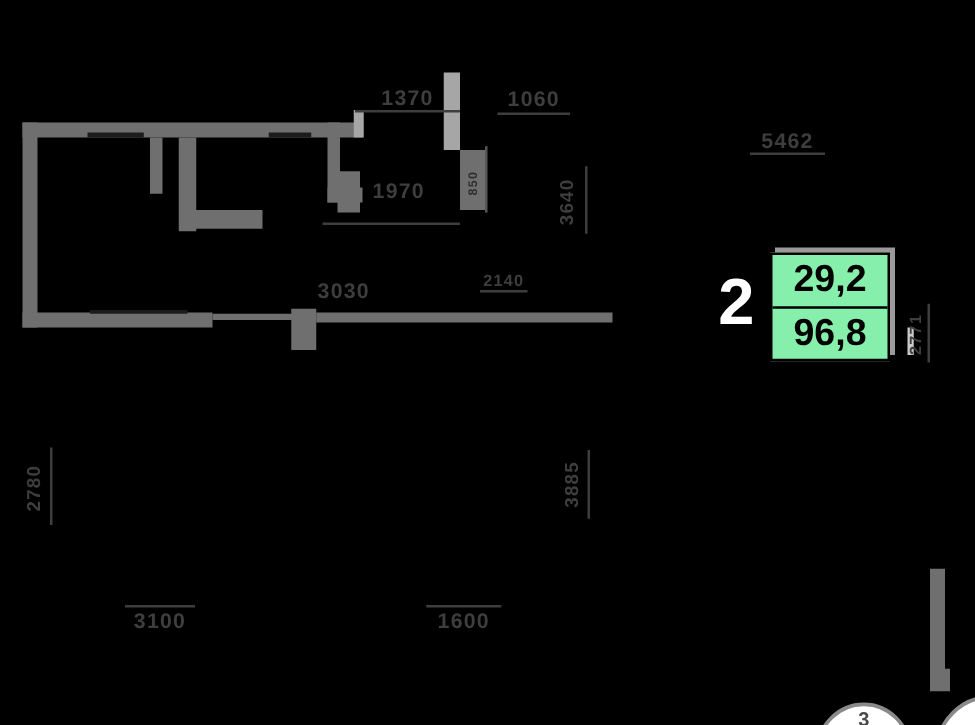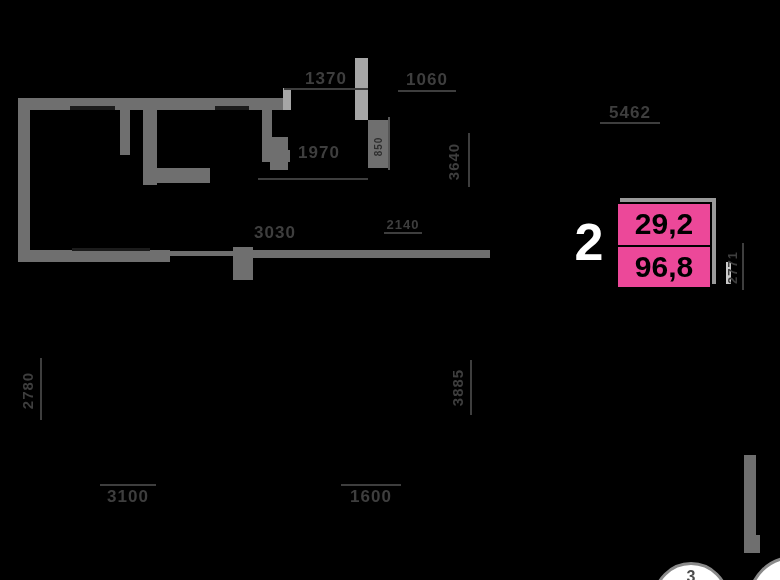--- a/index.html
+++ b/index.html
@@ -76,21 +76,21 @@
   #d-3640{left:442px;top:133px;width:24px;height:56px;}
   #d-2780{left:16px;top:360px;width:24px;height:60px;}
   #d-3885{left:446px;top:358px;width:24px;height:58px;}
   #d-2771{left:722px;top:243px;width:20px;height:48px;font-size:13px;}
   #d-850 {left:371px;top:126px;width:16px;height:40px;font-size:10px;color:#2e2e2e;}
 
   
   #info-shadow{position:absolute;left:620px;top:198px;width:96px;height:86px;background:#9a9a9a;}
   #info-box{
     position:absolute;left:616px;top:202px;width:92px;height:83px;
-    background:#ec4899;border:2px solid #000;display:flex;flex-direction:column;text-align:right;
+    background:#86efac;border:2px solid #000;display:flex;flex-direction:column;text-align:right;
   }
   .info-cell{
     flex:1;display:flex;align-items:center;justify-content:center;
     color:#000;font-weight:bold;font-size:30px;line-height:1;
   }
   .info-cell.top{border-bottom:2px solid #000;}
   #rooms-label{
     position:absolute;left:566px;top:216px;width:46px;
     color:#fff;font-weight:bold;font-size:52px;line-height:1;text-align:center;
   }

